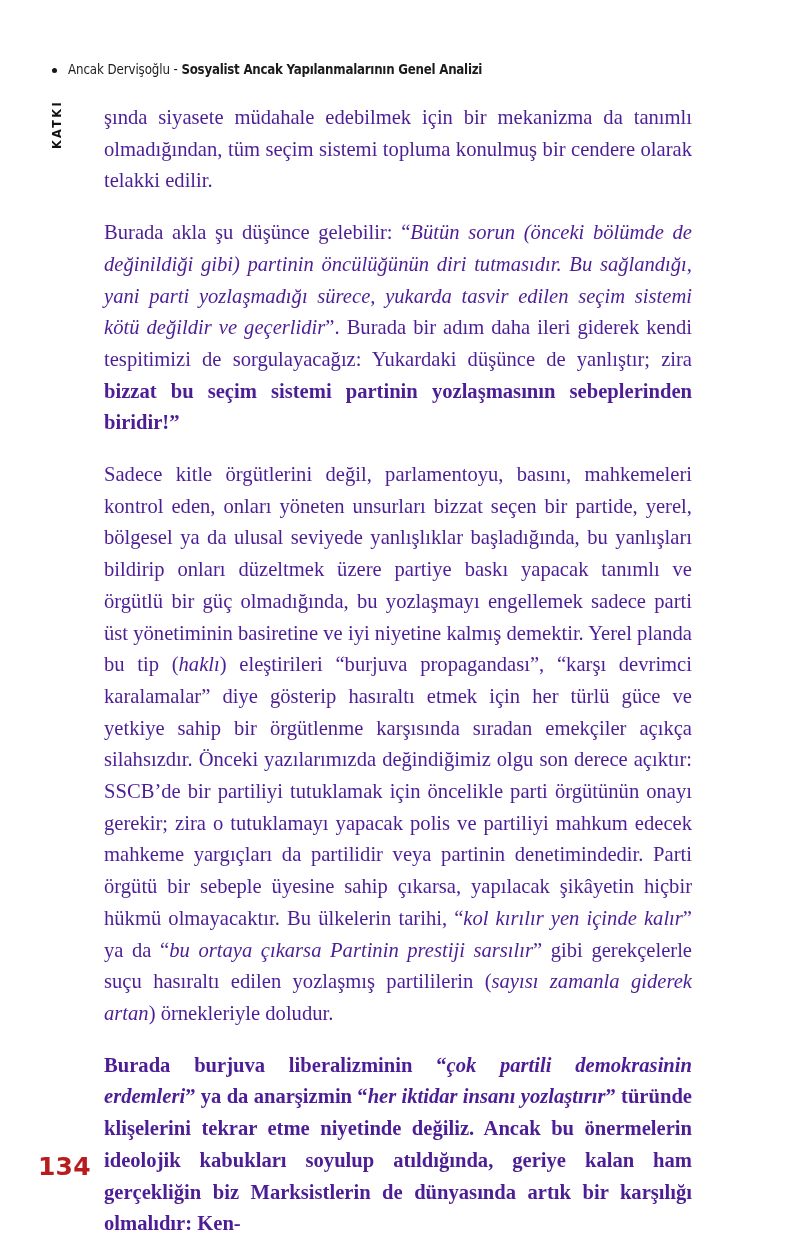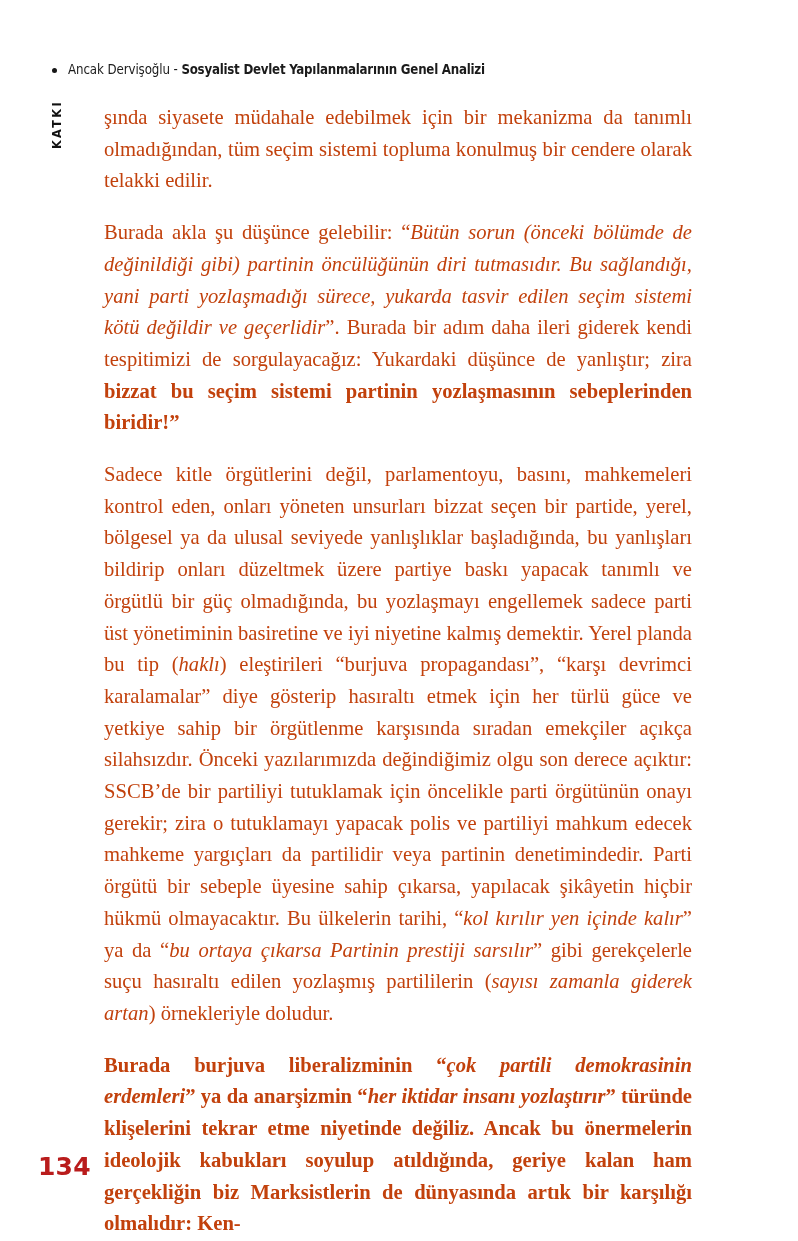--- a/index.html
+++ b/index.html
@@ -73,21 +73,21 @@
     top: 102px;
     width: 588px;
   }
   .para {
     margin: 0 0 20px 0;
     font-size: 20.6px;
     line-height: 31.7px;
     text-align: justify;
     text-justify: inter-word;
     hyphens: manual;
-    color: #c2410c;
+    color: #4c1d95;
   }
   .para:last-child { margin-bottom: 0; font-weight: bold; }
   .para i, .para em { font-style: italic; }
   .para b, .para strong { font-weight: 700; }
 
   
   .folio {
     position: absolute;
     left: 38px;
     top: 1152px;
@@ -97,21 +97,21 @@
     color: #b91c1c;
     letter-spacing: 0.2px;
   }
 </style>
 </head>
 <body>
 
 <div class="running-head">
   <span class="head-bullet"></span>
   <span class="head-text">
-    <span class="author">Ancak Dervişoğlu</span><span class="sep"> - </span><span class="title">Sosyalist Devlet Yapılanmalarının Genel Analizi</span>
+    <span class="author">Ancak Dervişoğlu</span><span class="sep"> - </span><span class="title">Sosyalist Ancak Yapılanmalarının Genel Analizi</span>
   </span>
 </div>
 
 <div class="section-tab">
   <span>KATKI</span>
 </div>
 
 <div class="text-column" id="body-column">
     <p class="para"><span>şında siyasete müdahale edebilmek için bir mekanizma da tanımlı olmadığından, tüm seçim sistemi topluma konulmuş bir cendere olarak telakki edilir.</span></p>
     <p class="para"><span>Burada akla şu düşünce gelebilir: “</span><i>Bütün sorun (önceki bölümde de değinildiği gibi) partinin öncülüğünün diri tutmasıdır. Bu sağlandığı, yani parti yozlaşmadığı sürece, yukarda tasvir edilen seçim sistemi kötü değildir ve geçerlidir</i><span>”. Burada bir adım daha ileri giderek kendi tespitimizi de sorgulayacağız: Yukardaki düşünce de yanlıştır; zira </span><b>bizzat bu seçim sistemi partinin yozlaşmasının sebeplerinden biridir!”</b></p>

